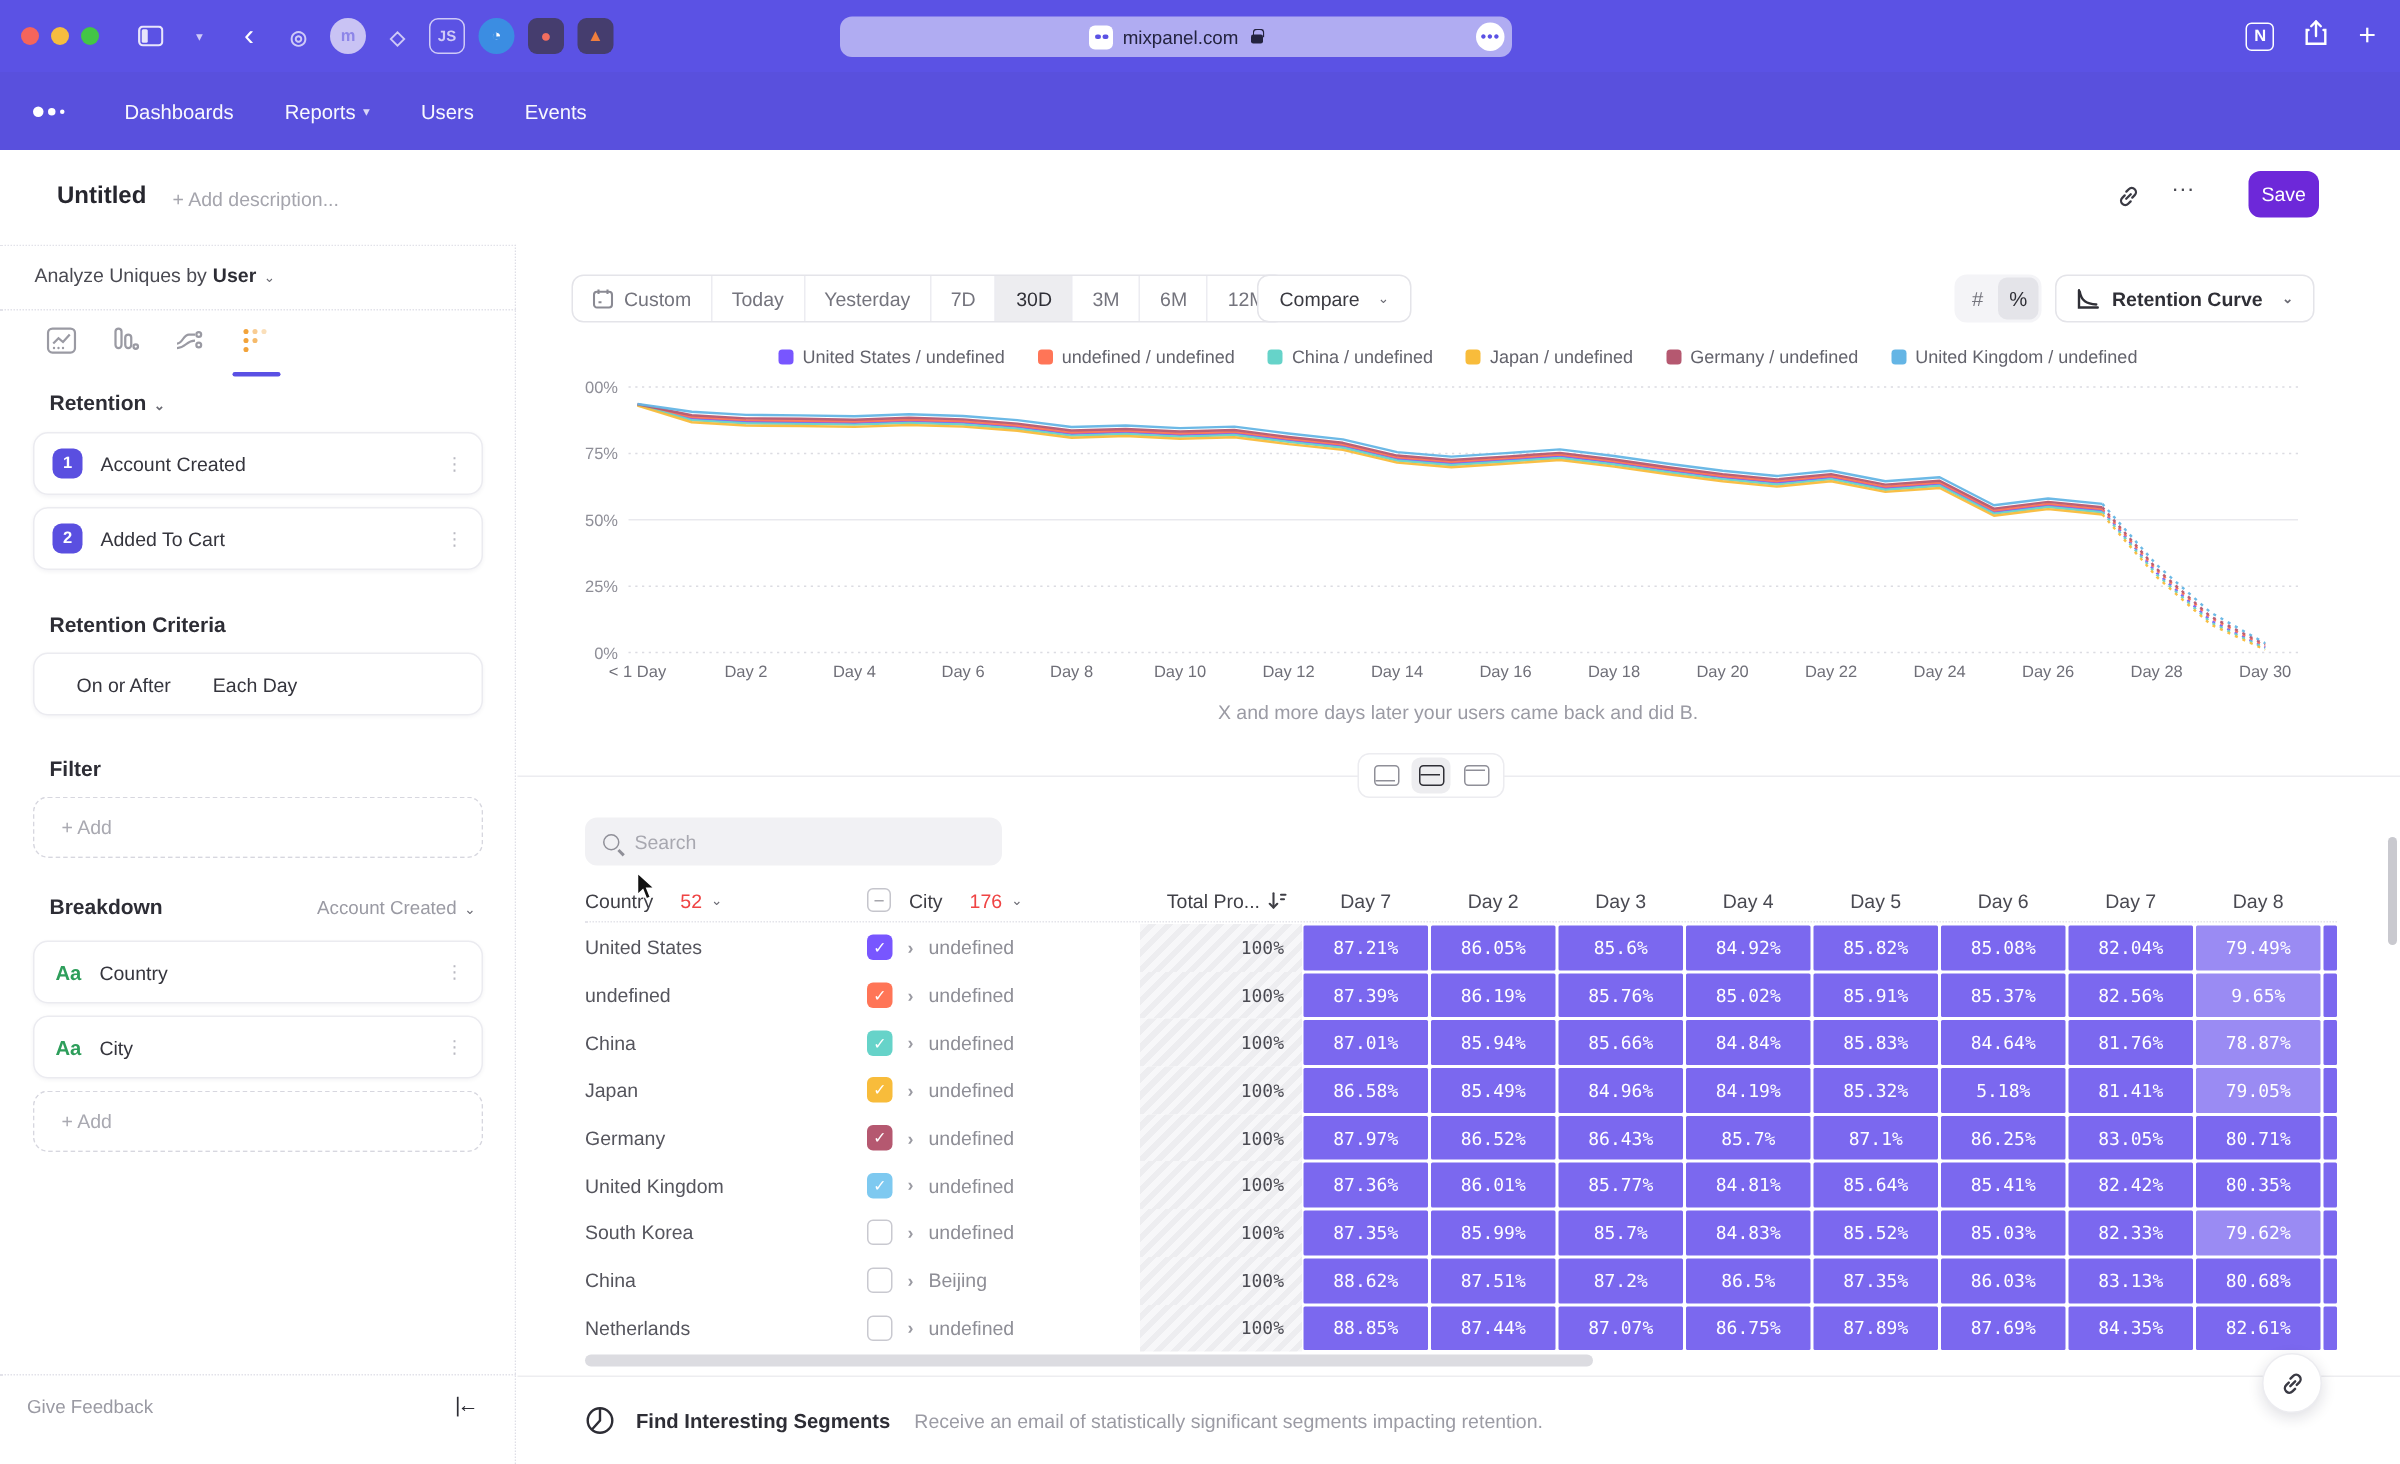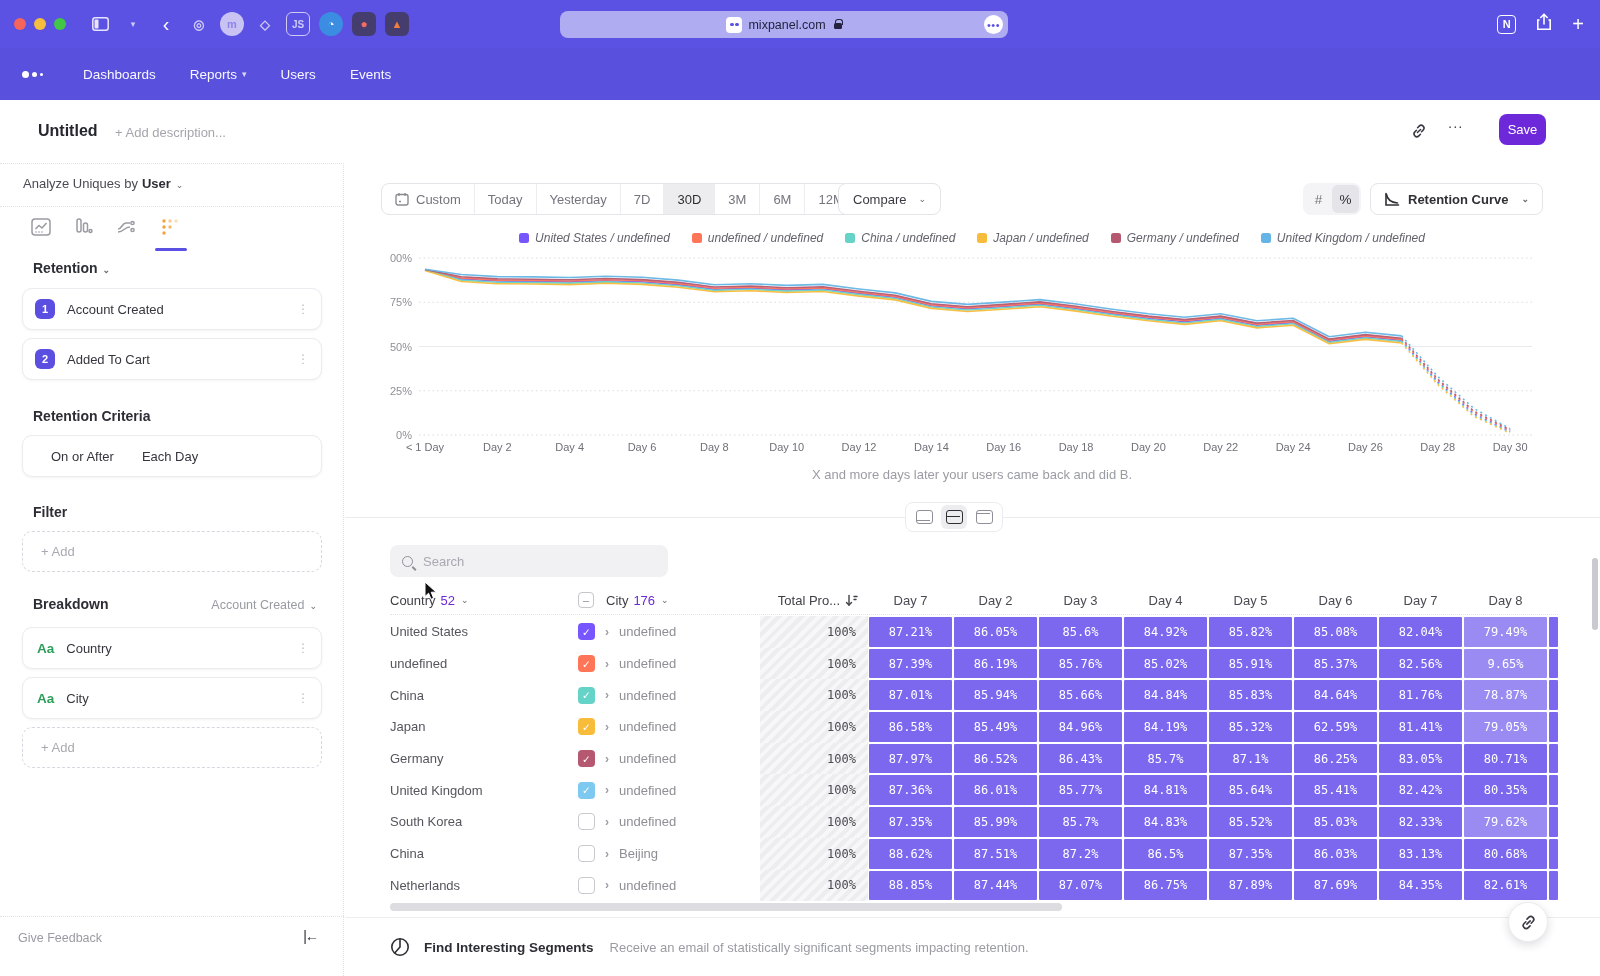--- a/index.html
+++ b/index.html
@@ -89,21 +89,21 @@
   .date-btn { display:flex; align-items:center; gap:7px; padding:0 13px; font-size:13px; color:#74747d; border-left:1px solid #ececf1; cursor:pointer; white-space:nowrap; }
   .date-btn:first-child { border-left:none; }
   .date-btn.active { background:#ededf0; color:#2f2f36; }
   .compare-btn { position:absolute; left:838px; top:183px; height:32px; border:1px solid #e4e4e9; border-radius:8px; background:#fff; display:flex; align-items:center; gap:7px; padding:0 14px; font-size:13px; color:#3a3a41; cursor:pointer; }
   .numpct { position:absolute; left:1303px; top:183px; height:32px; display:flex; align-items:center; border-radius:8px; background:#f4f4f7; padding:2px; }
   .numpct .cell { width:27px; height:28px; display:flex; align-items:center; justify-content:center; font-size:13.5px; color:#74747d; border-radius:6px; cursor:pointer; }
   .numpct .cell.active { background:#e4e4e9; color:#2f2f36; }
   .rc-btn { position:absolute; left:1370px; top:183px; height:32px; border:1px solid #e4e4e9; border-radius:8px; background:#fff; display:flex; align-items:center; gap:8px; padding:0 13px; font-size:13px; color:#2f2f36; font-weight:600; cursor:pointer; }
 
   
-  .legend { position:absolute; left:344px; top:231px; width:1256px; display:flex; justify-content:center; gap:22px;font-style:italic; }
+  .legend { position:absolute; left:344px; top:231px; width:1256px; display:flex; justify-content:center; gap:22px; }
   .lg-item { display:flex; align-items:center; gap:6px; font-size:12px; color:#63636c; }
   .lg-sw { width:10px; height:10px; border-radius:2.5px; }
   #chart-svg { position:absolute; left:390px; top:250px; }
   .ytick { font-size:11px; fill:#8f8f98; font-family:"Liberation Sans",sans-serif; }
   .xtick { font-size:11px; fill:#6f6f78; font-family:"Liberation Sans",sans-serif; }
   .chart-caption { position:absolute; left:344px; top:467px; width:1256px; text-align:center; font-size:13px; color:#9b9ba4; }
 
   .mid-divider { position:absolute; left:345px; top:517px; width:1255px; border-top:1px solid #ececf0; }
   .view-toggle { position:absolute; left:905px; top:502px; height:30px; display:flex; align-items:center; gap:4px; background:#fff; border:1px solid #ececf0; border-radius:8px; padding:0 5px; }
   .vt { width:26px; height:24px; display:flex; align-items:center; justify-content:center; border-radius:6px; cursor:pointer; }
@@ -116,21 +116,21 @@
   
   .search-box { position:absolute; left:390px; top:545px; width:278px; height:32px; background:#f1f1f4; border-radius:8px; display:flex; align-items:center; gap:10px; padding:0 12px; }
   .search-box .mag2 { width:11px; height:11px; border:1.6px solid #8f8f98; border-radius:50%; position:relative; flex:none; }
   .search-box .mag2::after { content:""; position:absolute; left:9.5px; top:9.5px; width:5px; height:1.6px; background:#8f8f98; transform:rotate(45deg); transform-origin:0 0; }
   .search-box input { border:none; background:transparent; outline:none; font-size:13px; color:#3a3a41; width:220px; font-family:"Liberation Sans",sans-serif; }
   .search-box input::placeholder { color:#a8a8b0; }
 
   .tbl-grid { display:grid; grid-template-columns:188px 182px 108px repeat(8,85px) 10px; }
   .tbl-header { position:absolute; left:390px; top:586px; width:1168px; height:29px; border-bottom:1px dotted #e4e4ea; align-items:center; }
   .th { font-size:13px; color:#3f3f46; display:flex; align-items:center; gap:5px; }
-  .th .cnt { color:#6d28d9; }
+  .th .cnt { color:#ef4444;margin-left:13px; }
   .th .chev-s { margin-left:1px; }
   .th.days { justify-content:center; color:#4a4a52; }
   .th.total { justify-content:flex-end; padding-right:10px; }
   .ind-cb { width:16px; height:16px; border:1.5px solid #c5c5cc; border-radius:4px; display:flex; align-items:center; justify-content:center; color:#8a8a93; font-size:11px; margin-right:7px; cursor:pointer; }
   .tbl-body { position:absolute; left:390px; top:616px; width:1168px; grid-auto-rows:31.7px; }
   .td-country { display:flex; align-items:center; font-size:13px; color:#55555d; }
   .td-city { display:flex; align-items:center; gap:10px; font-size:13px; color:#8e8e96; }
   .row-cb { width:17px; height:17px; border-radius:4px; display:flex; align-items:center; justify-content:center; color:#fff; font-size:10.5px; cursor:pointer; flex:none; }
   .row-cb.un { background:#fff; border:1.5px solid #c9c9d0; }
   .row-chev { color:#9a9aa2; font-size:12px; font-weight:700; cursor:pointer; }
@@ -593,21 +593,21 @@
         <span class="row-cb" style="background: rgb(248, 188, 59);">✓</span>
         <span class="row-chev">›</span>
         <span>undefined</span>
       </div>
       <div class="td-total">100%</div>
       <div class="td-day">86.58%</div>
       <div class="td-day">85.49%</div>
       <div class="td-day">84.96%</div>
       <div class="td-day">84.19%</div>
       <div class="td-day">85.32%</div>
-      <div class="td-day">62.59%</div>
+      <div class="td-day">5.18%</div>
       <div class="td-day">81.41%</div>
       <div class="td-day light">79.05%</div>
       <div class="td-sliver"></div>
       <div class="td-country">Germany</div>
       <div class="td-city">
         <span class="row-cb" style="background: rgb(181, 88, 112);">✓</span>
         <span class="row-chev">›</span>
         <span>undefined</span>
       </div>
       <div class="td-total">100%</div>

